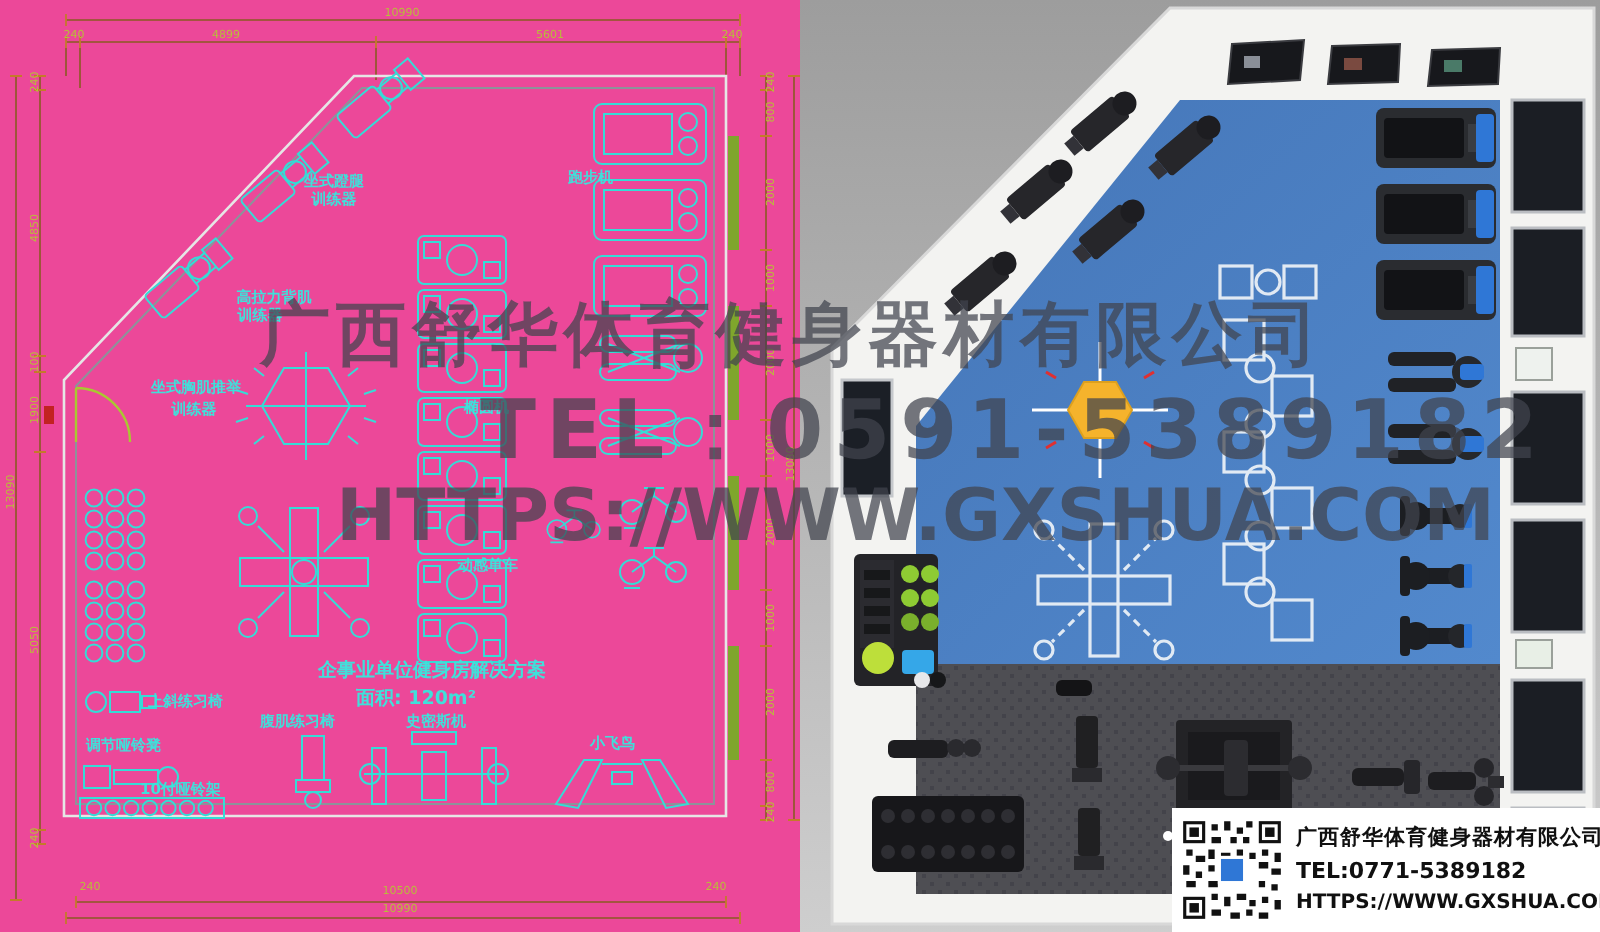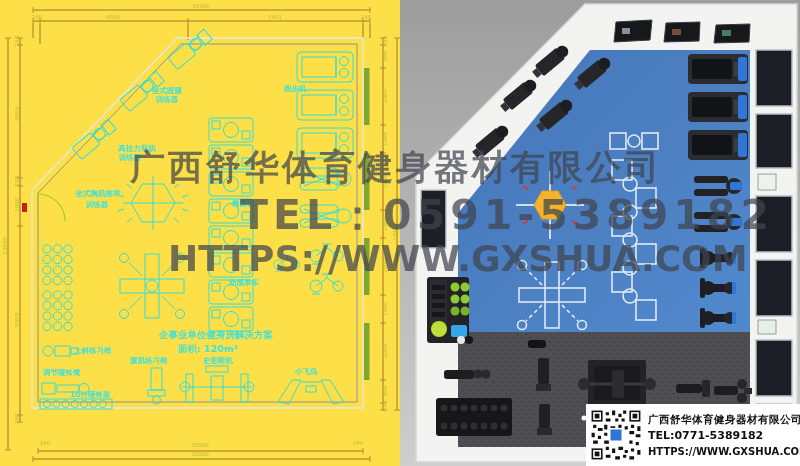--- a/index.html
+++ b/index.html
@@ -1,19 +1,19 @@
 <!DOCTYPE html>
 <html><head>
 <meta charset="utf-8">
 <style>
   html,body{margin:0;padding:0;background:#222;}
   *{box-sizing:border-box;}
   .stage{position:relative;width:800px;height:466px;overflow:hidden;
          font-family:"DejaVu Sans","Liberation Sans",sans-serif;background:#0b0e14;}
-  .cad-panel{position:absolute;left:0;top:0;width:400px;height:466px;background:#fde047;}
+  .cad-panel{position:absolute;left:0;top:0;width:400px;height:466px;background:#ec4899;}
   .render-panel{position:absolute;left:400px;top:0;width:400px;height:466px;background:#b5b5b5;}
   
   .wallOuter{fill:none;stroke:#e6e6e6;stroke-width:1.3}
   .wallInner{fill:none;stroke:#8d929a;stroke-width:1}
   .door{fill:none;stroke:#a9c831;stroke-width:1.2}
   .eq{fill:none;stroke:#35dcd6;stroke-width:1}
   .lbl{fill:#3fe0da;font-size:7.5px;font-weight:bold}
   .title{fill:#3fe0da;font-size:9.5px;font-weight:bold}
   .dline{stroke:#8a5a22;stroke-width:.8;fill:none}
   .dtick{stroke:#c47a2a;stroke-width:.9;fill:none}

